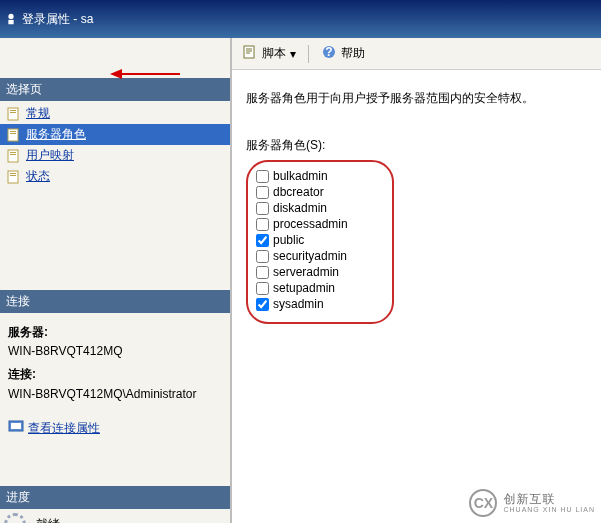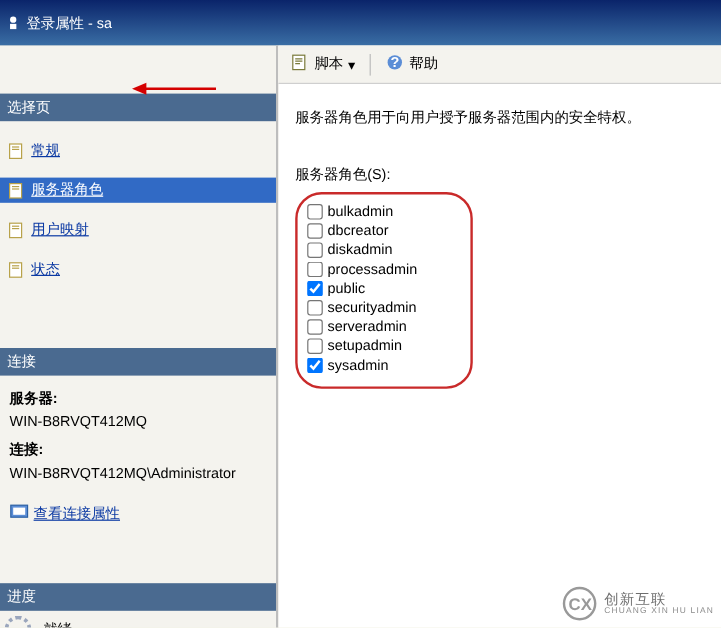--- a/index.html
+++ b/index.html
@@ -3,21 +3,21 @@
 <meta charset="utf-8">
 <style>
   * { box-sizing: border-box; margin: 0; padding: 0; font-family: "Microsoft YaHei", SimSun, sans-serif; font-size: 12px; }
   body { background: #ece9d8; width: 601px; height: 523px; overflow: hidden; position: relative; }
   .titlebar { background: linear-gradient(#0a246a, #3a6ea5); color: #fff; height: 38px; display: flex; align-items: center; padding: 0 4px; }
   .titlebar-icon { width: 14px; height: 14px; margin-right: 4px; }
   .main { display: flex; height: calc(523px - 22px); }
   .left-pane { width: 232px; background: #f4f3ee; border-right: 2px solid #bdbdbd; display: flex; flex-direction: column; }
   .section-header { background: #4a6a90; color: #fff; padding: 3px 6px; font-size: 12px; margin-top: 40px; }
   .nav-list { padding: 2px 0 4px 0; }
-  .nav-item { display: flex; align-items: center; padding: 2px 6px; cursor: pointer; margin-top: 12px; }
+  .nav-item { display: flex; align-items: center; padding: 2px 6px; cursor: pointer; }
   .nav-item.selected { background: #316ac5; color: #fff; }
   .nav-icon { width: 16px; height: 16px; margin-right: 4px; display: inline-flex; align-items: center; justify-content: center; }
   .nav-label { color: #0b39a3; text-decoration: underline; }
   .selected .nav-label { color: #fff; }
   .arrow { position: absolute; left: 110px; top: 64px; pointer-events:none; }
   .conn-block { padding: 6px 8px; line-height: 1.6; }
   .conn-label { margin-top: 4px; font-weight: bold; }
   .link { color: #0b39a3; text-decoration: underline; cursor: pointer; display: inline-flex; align-items: center; gap: 4px; margin-top: 14px; }
   .progress-block { padding: 4px; display: flex; align-items: center; gap: 10px; }
   .spinner { width: 22px; height: 22px; border: 3px dotted #9aa6bd; border-radius: 50%; }

